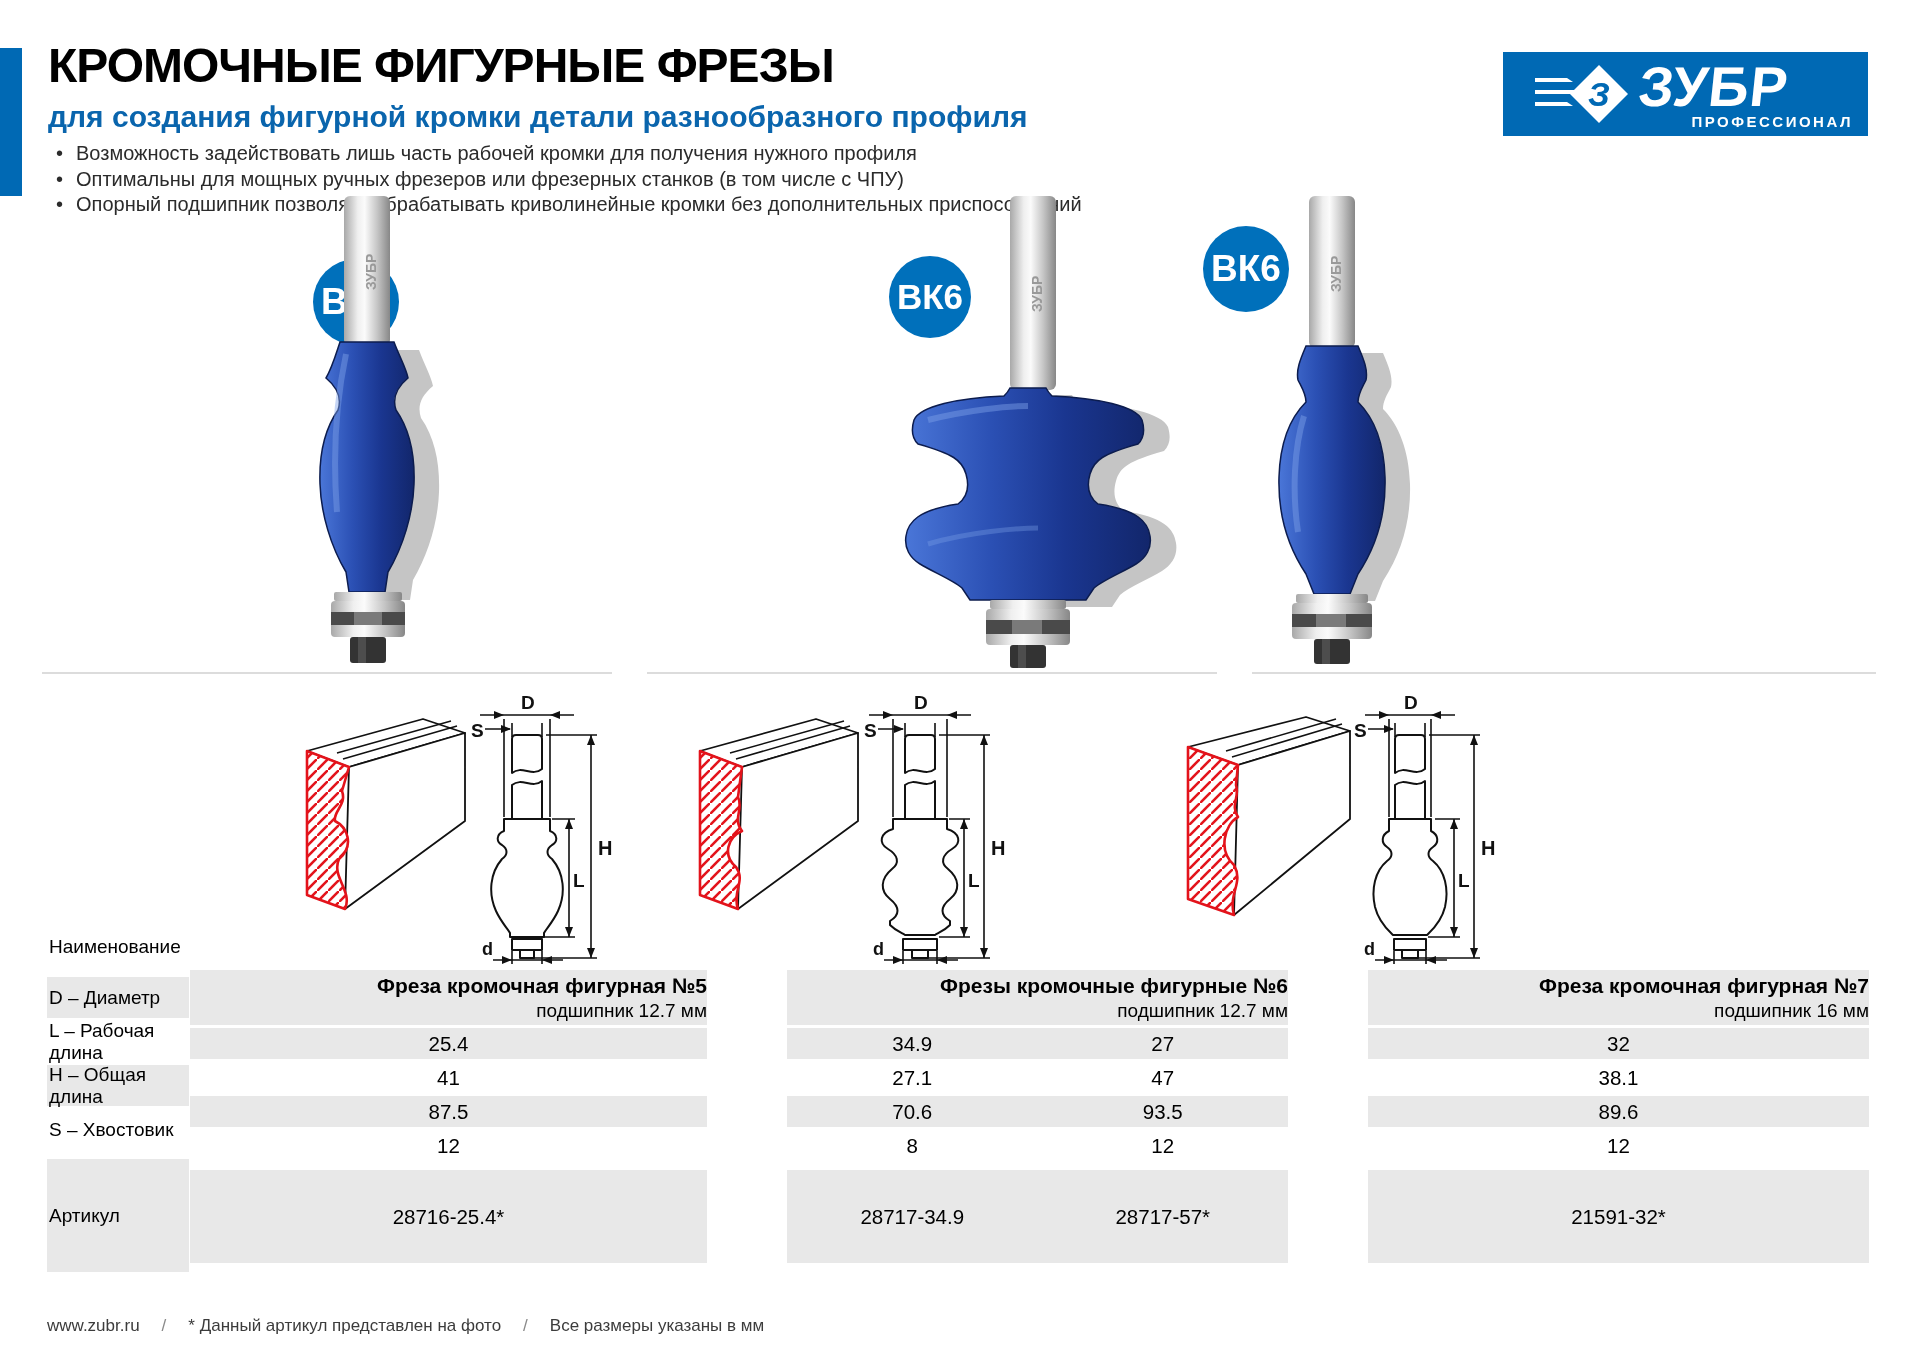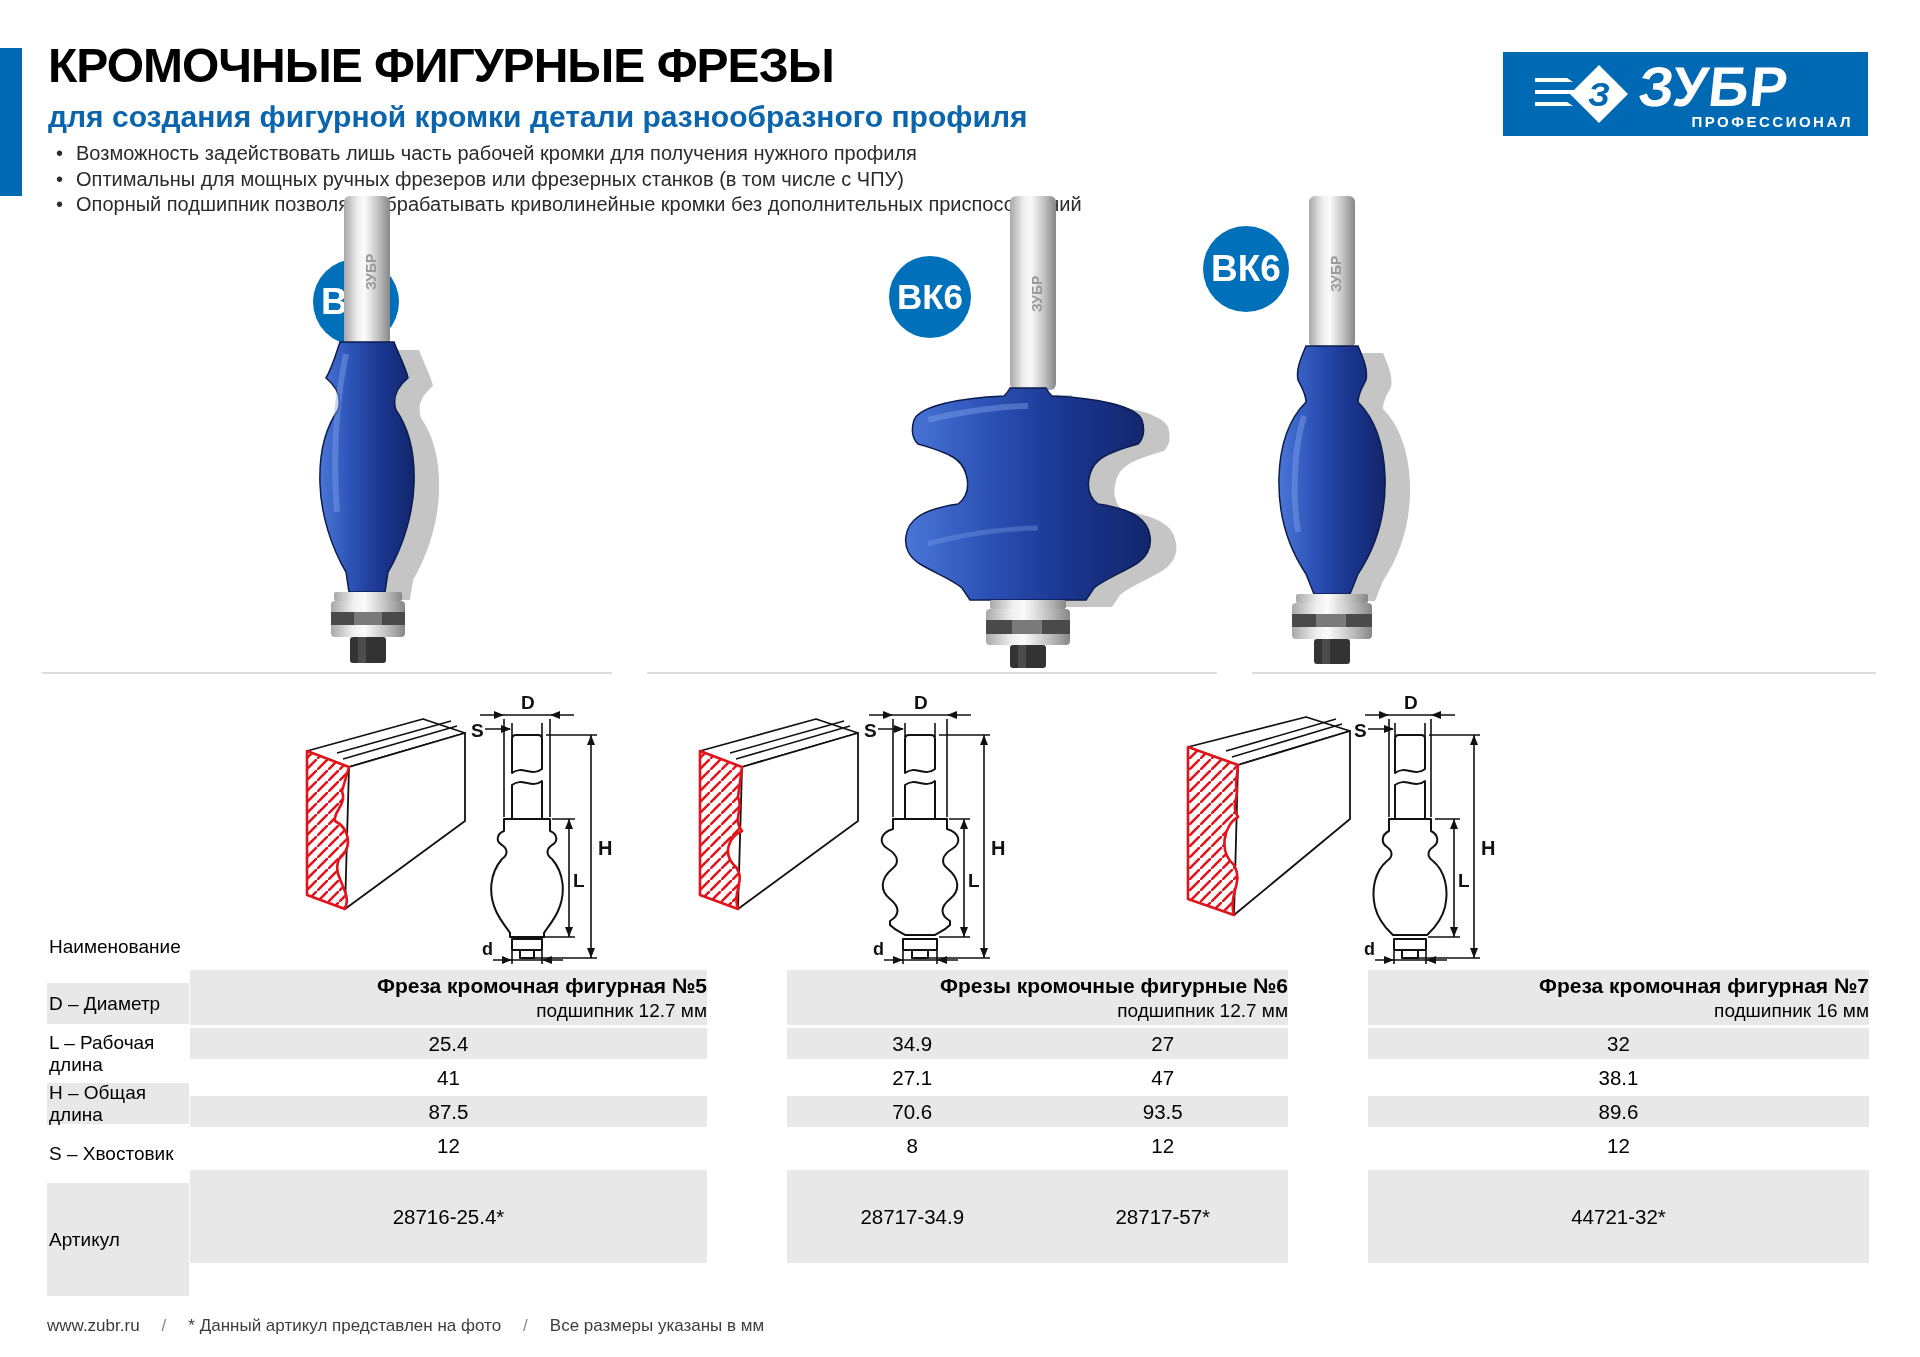--- a/index.html
+++ b/index.html
@@ -25,21 +25,21 @@
   .badge{position:absolute;width:86px;height:86px;border-radius:50%;background:#0070bb;color:#fff;
          display:flex;align-items:center;justify-content:center;font-size:37px;font-weight:bold;}
 
   .sep{position:absolute;top:672px;height:2px;background:#dcdcdc;}
 
   .photo,.diagram{position:absolute;}
 
   
   .gray{background:#e8e8e8;}
   .rowlabels{position:absolute;left:47px;top:919px;width:142px;font-size:19px;}
-  .lrow{height:41px;margin-top:9px;display:flex;align-items:center;padding-left:2px;box-sizing:border-box;}
+  .lrow{height:41px;margin-top:3px;display:flex;align-items:center;padding-left:2px;box-sizing:border-box;}
   .lrow.first{height:55px;margin-top:0;}
   .lrow.art{height:113px;margin-top:9px;}
 
   .vtable{position:absolute;top:970px;font-size:20.5px;text-align:center;}
   .vhead{height:55px;display:flex;flex-direction:column;align-items:flex-end;justify-content:center;line-height:1.25;padding-left:12px;}
   .vhead .t{font-weight:bold;font-size:21px;}
   .vhead .b{font-size:19px;}
   .vrow{height:31px;margin-top:3px;display:flex;align-items:center;justify-content:center;}
   .vrow.split{padding:0;background:none;}
   .vrow.split .half{flex:1;height:100%;display:flex;align-items:center;justify-content:center;}
@@ -365,21 +365,21 @@
 
   <div class="vtable" style="left:1368px;width:501px;">
     <div class="vhead gray">
       <div class="t">Фреза кромочная фигурная №7</div>
       <div class="b">подшипник 16 мм</div>
     </div>
     <div class="vrow gray bold">32</div>
     <div class="vrow bold">38.1</div>
     <div class="vrow gray">89.6</div>
     <div class="vrow">12</div>
-    <div class="vrow gray art">44721-32*</div>
+    <div class="vrow gray art">21591-32*</div>
   </div>
 
   <div class="footer">
     <span>www.zubr.ru</span>
     <span class="slash">/</span>
     <span>* Данный артикул представлен на фото</span>
     <span class="slash">/</span>
     <span>Все размеры указаны в мм</span>
   </div>
 

